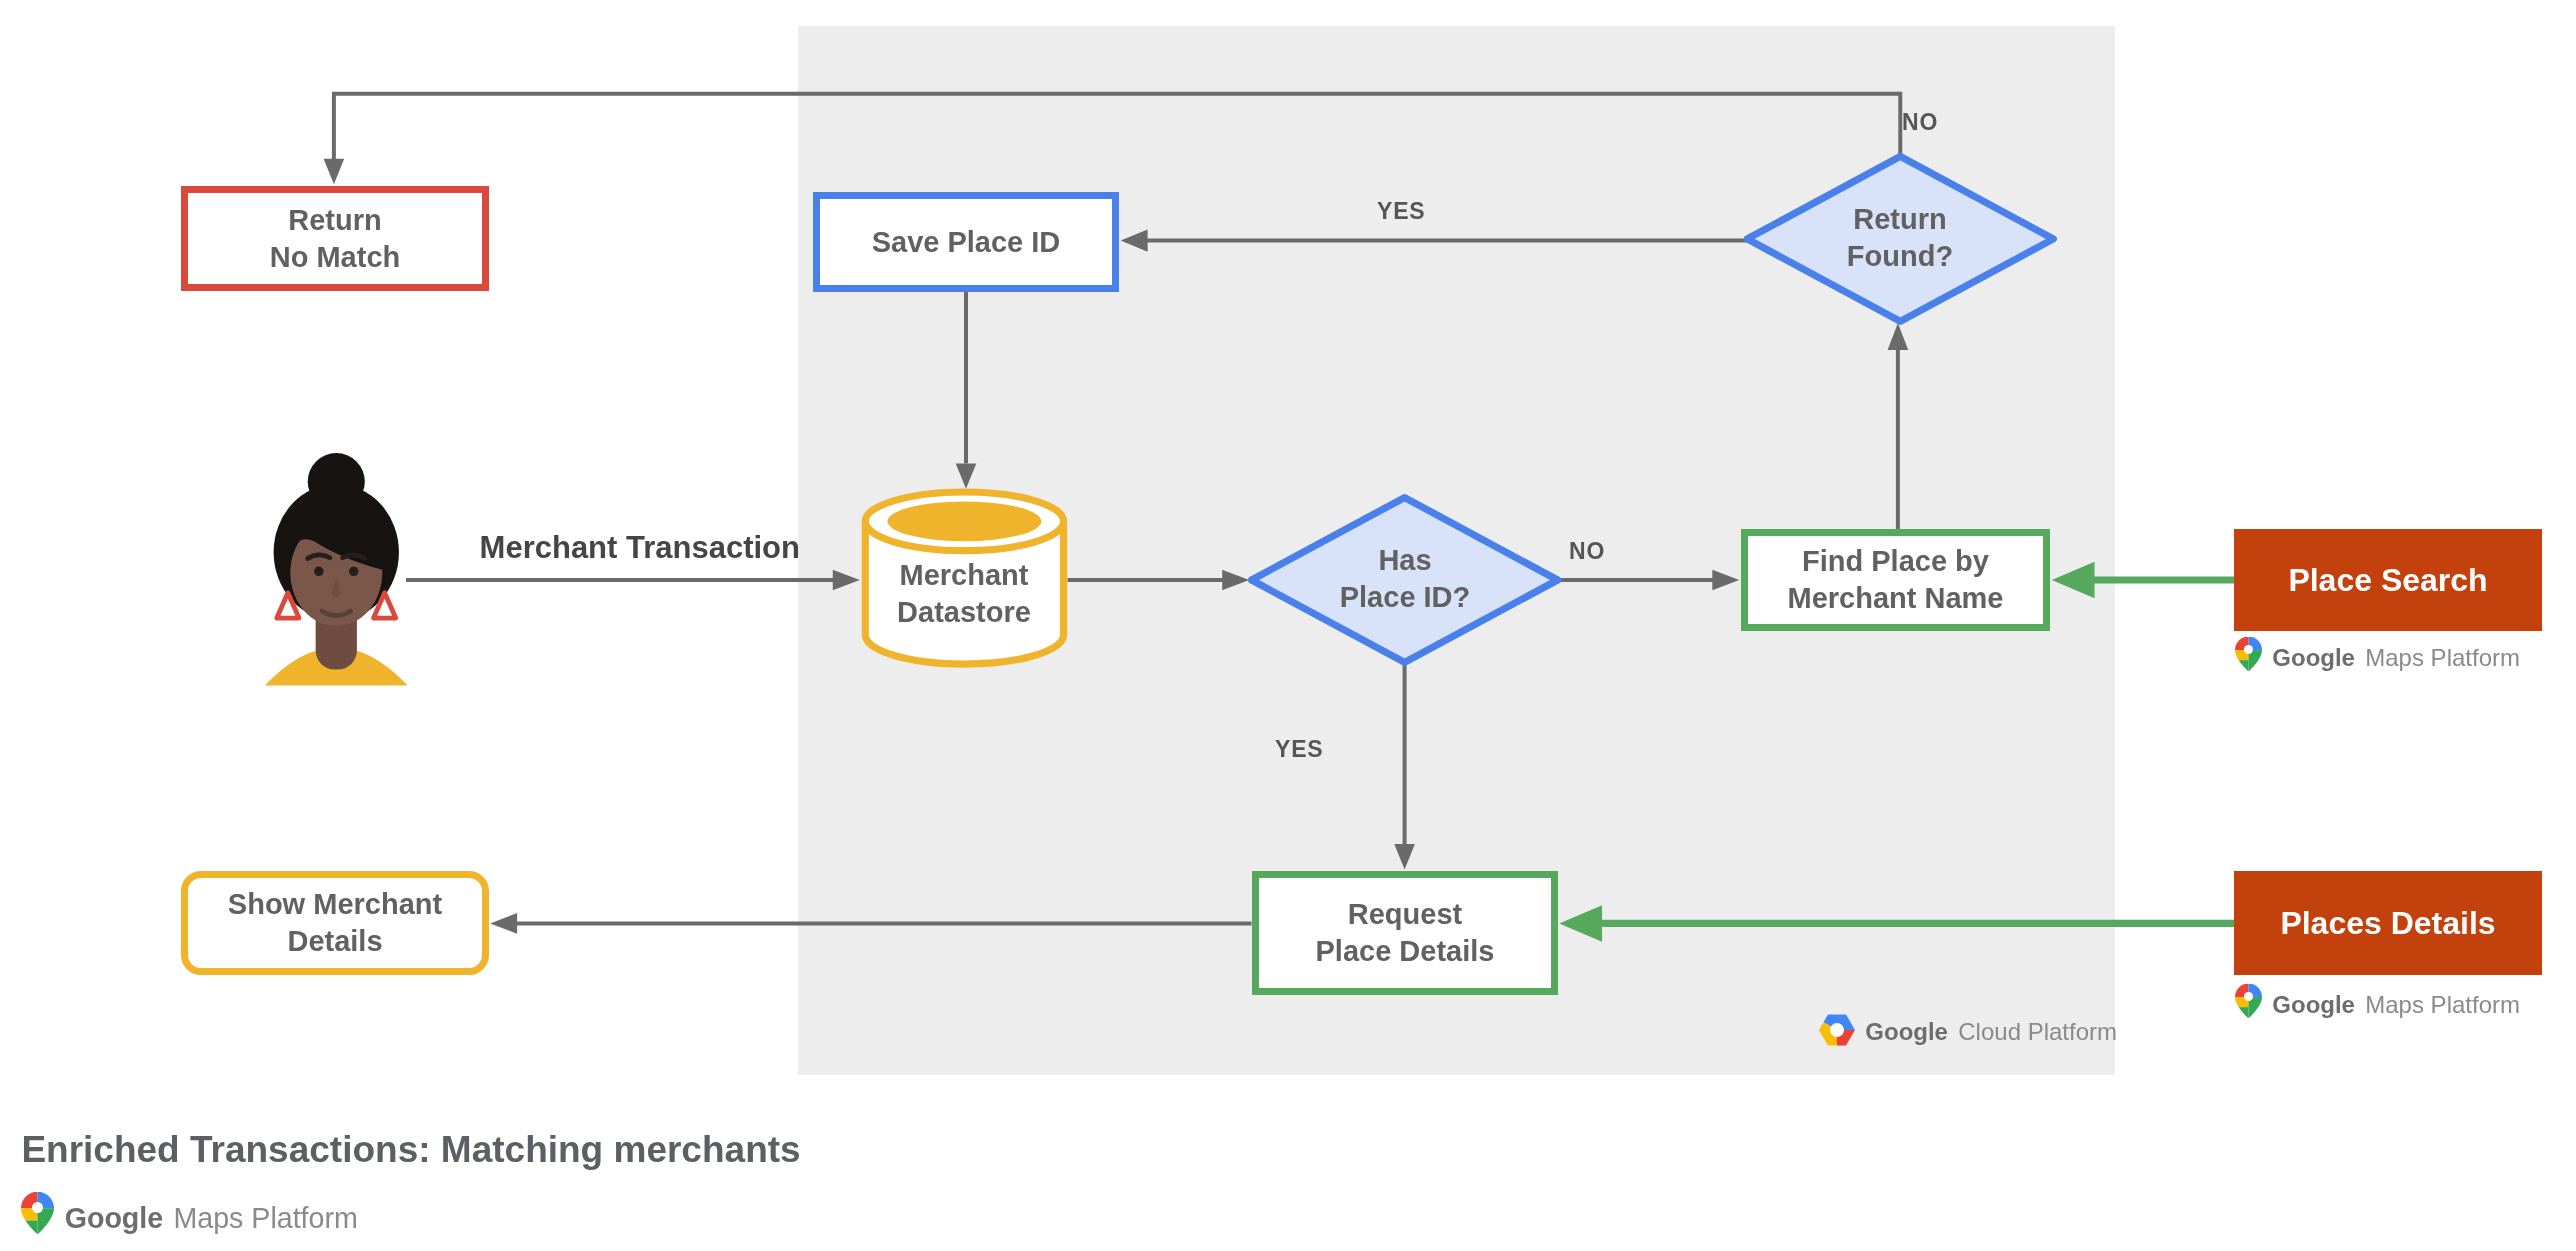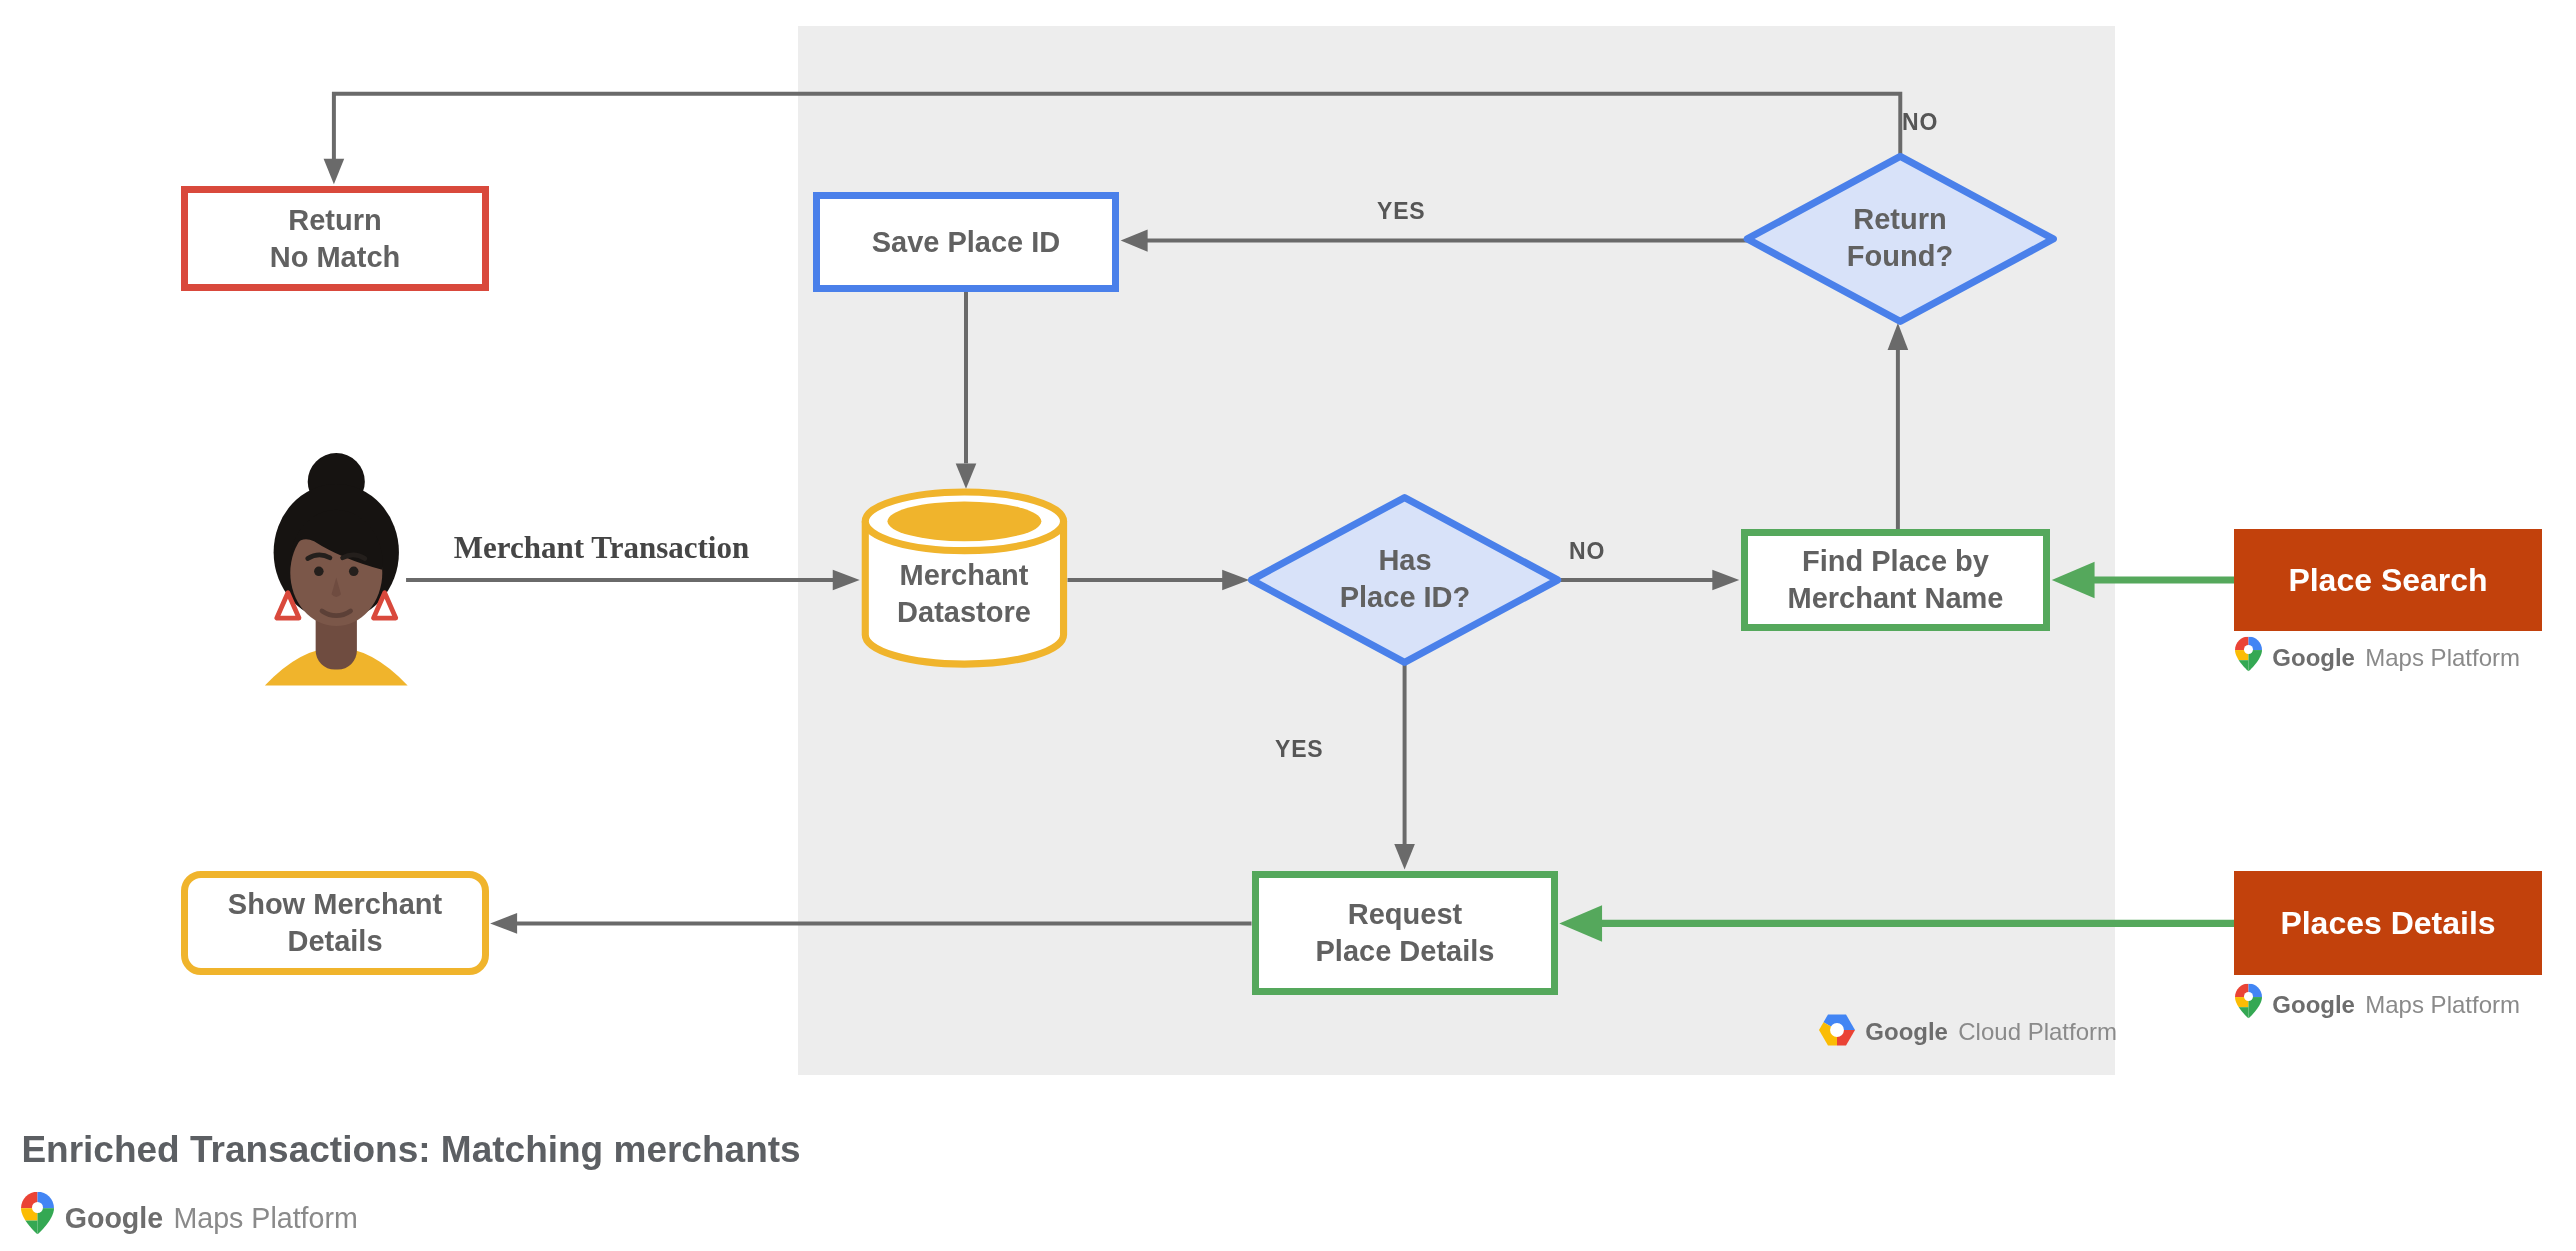--- a/index.html
+++ b/index.html
@@ -24,22 +24,22 @@
   .border-yellow{border:7.1px solid #F0B42C;}
   .shape-label{
     position:absolute;display:flex;flex-direction:column;align-items:center;justify-content:center;
     text-align:center;font-weight:bold;color:#616161;font-size:29px;line-height:37px;
   }
   .edge-label{
     position:absolute;width:111px;font-weight:bold;
     color:#565656;font-size:23px;letter-spacing:0.8px;
   }
   .flow-label{
-    position:absolute;width:397px;text-align:center;font-weight:bold;
-    color:#454545;font-size:31px;font-family:Liberation Serif, serif;
+    position:absolute;width:397px;text-align:right;font-weight:bold;
+    color:#454545;font-size:31px;
   }
   .logo{position:absolute;display:flex;align-items:flex-end;gap:10.3px;white-space:nowrap;}
   .logo .g-bold{color:#6D6D6D;font-weight:bold;font-size:24px;}
   .logo .g-rest{color:#8A8A8A;font-weight:normal;font-size:24px;}
   .logo.big .g-bold{font-size:28.6px;}
   .logo.big .g-rest{font-size:28.6px;}
   .title{
     position:absolute;left:21.4px;top:1129px;font-weight:bold;font-size:37px;color:#5C5F63;
   }
 </style>

